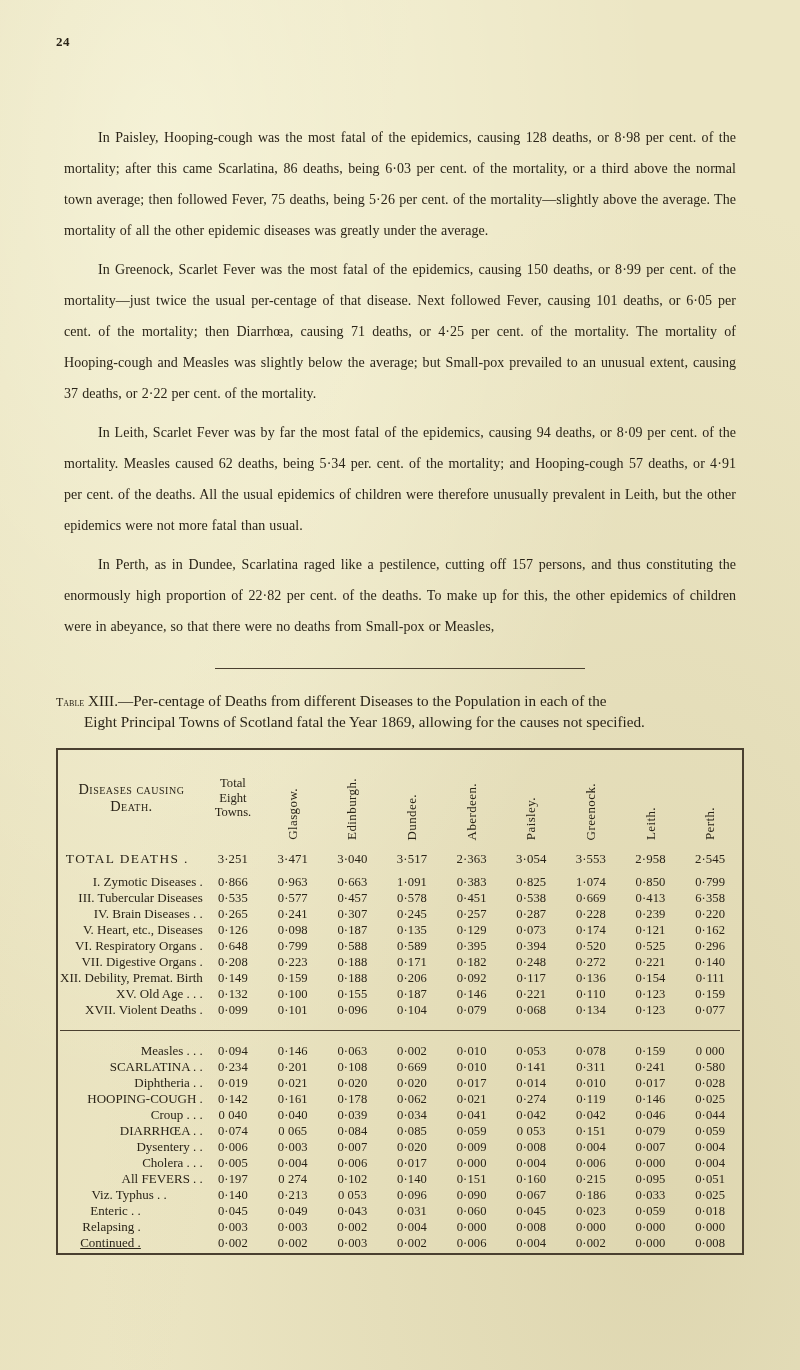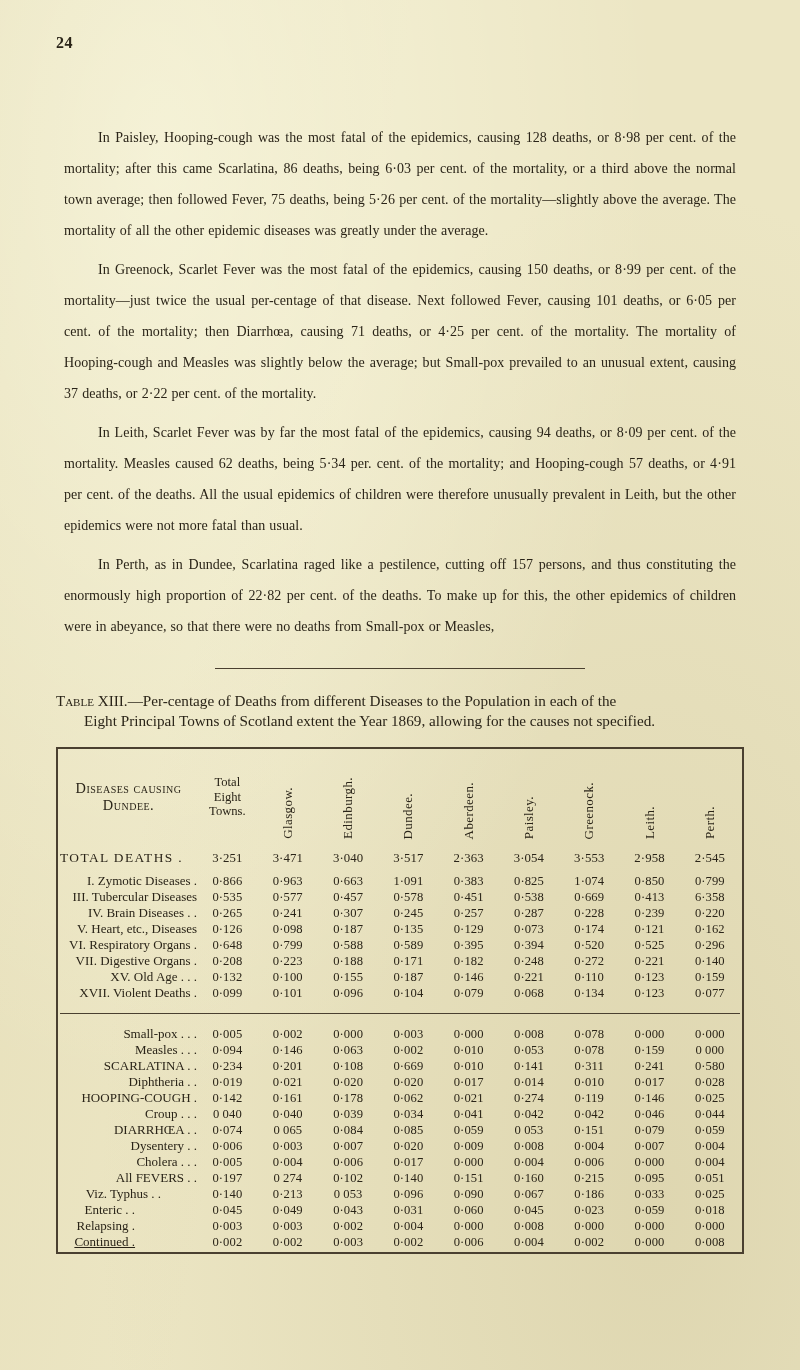--- a/index.html
+++ b/index.html
@@ -24,21 +24,21 @@
   .page{position:relative;padding:0 56px;}
 
   
   .runhead{
     position:relative;
     height:64px;
     padding-top:34px;
   }
   .folio{
     position:absolute;left:0;top:34px;
-    font-size:16px;font-weight:700;letter-spacing:.5px;
+    font-size:13px;font-weight:700;letter-spacing:.5px;
   }
   .runtitle{
     text-align:center;
     font-style:italic;
     font-size:19px;
     letter-spacing:.4px;
   }
 
   
   .bodytext{margin-top:24px;}
@@ -60,21 +60,21 @@
   .table-caption{
     font-size:15.2px;
     line-height:20px;
     text-align:left;
     margin:0 0 16px 0;
     padding-left:6px;
     text-indent:-6px;
   }
   .table-caption .tbl-word{
     font-variant:small-caps;
-    font-size:15px;
+    font-size:12px;
   }
   .cap-line2{display:block;padding-left:22px;text-indent:0;}
 
   
   .tbl-frame{
     border:2.4px solid #4a4030;
     padding:2px;
   }
   table.stat{
     width:100%;
@@ -160,28 +160,28 @@
     <p>In Greenock, Scarlet Fever was the most fatal of the epidemics, causing 150 deaths, or 8·99 per cent. of the mortality—just twice the usual per-centage of that disease. Next followed Fever, causing 101 deaths, or 6·05 per cent. of the mortality; then Diarrhœa, causing 71 deaths, or 4·25 per cent. of the mortality. The mortality of Hooping-cough and Measles was slightly below the average; but Small-pox prevailed to an unusual extent, causing 37 deaths, or 2·22 per cent. of the mortality.</p>
     <p>In Leith, Scarlet Fever was by far the most fatal of the epidemics, causing 94 deaths, or 8·09 per cent. of the mortality. Measles caused 62 deaths, being 5·34 per. cent. of the mortality; and Hooping-cough 57 deaths, or 4·91 per cent. of the deaths. All the usual epidemics of children were therefore unusually prevalent in Leith, but the other epidemics were not more fatal than usual.</p>
     <p>In Perth, as in Dundee, Scarlatina raged like a pestilence, cutting off 157 persons, and thus constituting the enormously high proportion of 22·82 per cent. of the deaths. To make up for this, the other epidemics of children were in abeyance, so that there were no deaths from Small-pox or Measles,</p>
   </div>
 
   <hr class="sep-rule">
 
   <div class="table-caption">
     <span class="tbl-word">Table</span>
     <span>XIII.</span><span>—Per-centage of Deaths from different Diseases to the Population in each of the</span>
-    <span class="cap-line2">Eight Principal Towns of Scotland extent the Year 1869, allowing for the causes not specified.</span>
+    <span class="cap-line2">Eight Principal Towns of Scotland fatal the Year 1869, allowing for the causes not specified.</span>
   </div>
 
   <div class="tbl-frame">
     <table class="stat">
       <tbody id="tbody">
           <tr class="hdr">
-            <td class="stub">Diseases causing Dundee.</td>
+            <td class="stub">Diseases causing Death.</td>
             <td class="vline total-eight">
               <div>Total</div>
               <div>Eight</div>
               <div>Towns.</div>
             </td>
             <td class="vline"><span class="vert">Glasgow.</span></td>
             <td class="vline"><span class="vert">Edinburgh.</span></td>
             <td class="vline"><span class="vert">Dundee.</span></td>
             <td class="vline"><span class="vert">Aberdeen.</span></td>
             <td class="vline"><span class="vert">Paisley.</span></td>
@@ -303,20 +303,32 @@
             <td class="vline num">0·223</td>
             <td class="vline num">0·188</td>
             <td class="vline num">0·171</td>
             <td class="vline num">0·182</td>
             <td class="vline num">0·248</td>
             <td class="vline num">0·272</td>
             <td class="vline num">0·221</td>
             <td class="vline num">0·140</td>
           </tr>
           <tr class="datarow ">
+            <td class="namecell">XII. Debility, Premat. Birth</td>
+            <td class="vline num">0·149</td>
+            <td class="vline num">0·159</td>
+            <td class="vline num">0·188</td>
+            <td class="vline num">0·206</td>
+            <td class="vline num">0·092</td>
+            <td class="vline num">0·117</td>
+            <td class="vline num">0·136</td>
+            <td class="vline num">0·154</td>
+            <td class="vline num">0·111</td>
+          </tr>
+          <tr class="datarow ">
             <td class="namecell">XV. Old Age  .    .     .</td>
             <td class="vline num">0·132</td>
             <td class="vline num">0·100</td>
             <td class="vline num">0·155</td>
             <td class="vline num">0·187</td>
             <td class="vline num">0·146</td>
             <td class="vline num">0·221</td>
             <td class="vline num">0·110</td>
             <td class="vline num">0·123</td>
             <td class="vline num">0·159</td>
@@ -363,32 +375,20 @@
             <td class="vline"></td>
             <td class="vline"></td>
             <td class="vline"></td>
             <td class="vline"></td>
             <td class="vline"></td>
             <td class="vline"></td>
             <td class="vline"></td>
             <td class="vline"></td>
           </tr>
           <tr class="datarow ">
-            <td class="namecell">Small-pox .      .      .</td>
-            <td class="vline num">0·005</td>
-            <td class="vline num">0·002</td>
-            <td class="vline num">0·000</td>
-            <td class="vline num">0·003</td>
-            <td class="vline num">0·000</td>
-            <td class="vline num">0·008</td>
-            <td class="vline num">0·078</td>
-            <td class="vline num">0·000</td>
-            <td class="vline num">0·000</td>
-          </tr>
-          <tr class="datarow ">
             <td class="namecell">Measles    .      .      .</td>
             <td class="vline num">0·094</td>
             <td class="vline num">0·146</td>
             <td class="vline num">0·063</td>
             <td class="vline num">0·002</td>
             <td class="vline num">0·010</td>
             <td class="vline num">0·053</td>
             <td class="vline num">0·078</td>
             <td class="vline num">0·159</td>
             <td class="vline num">0 000</td>

